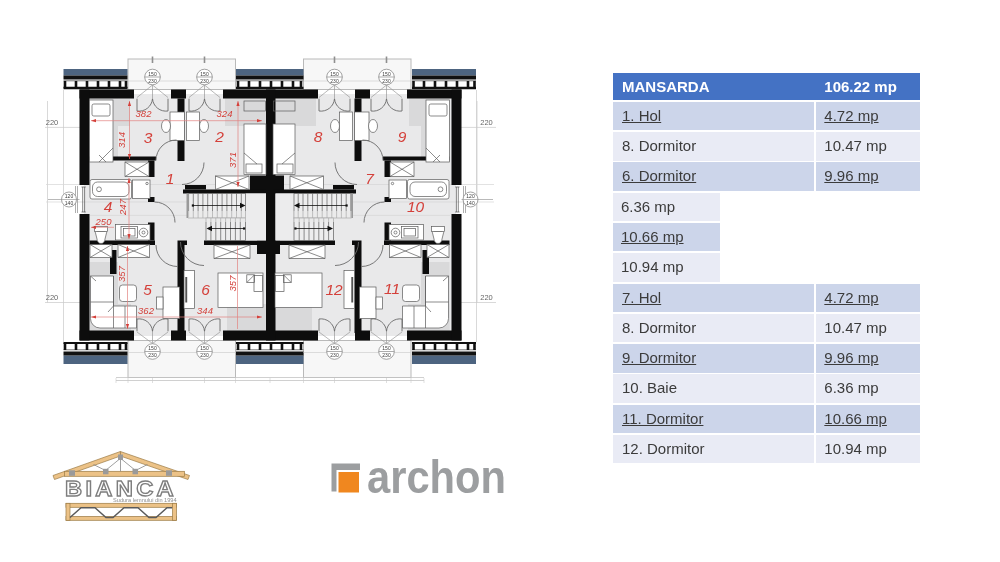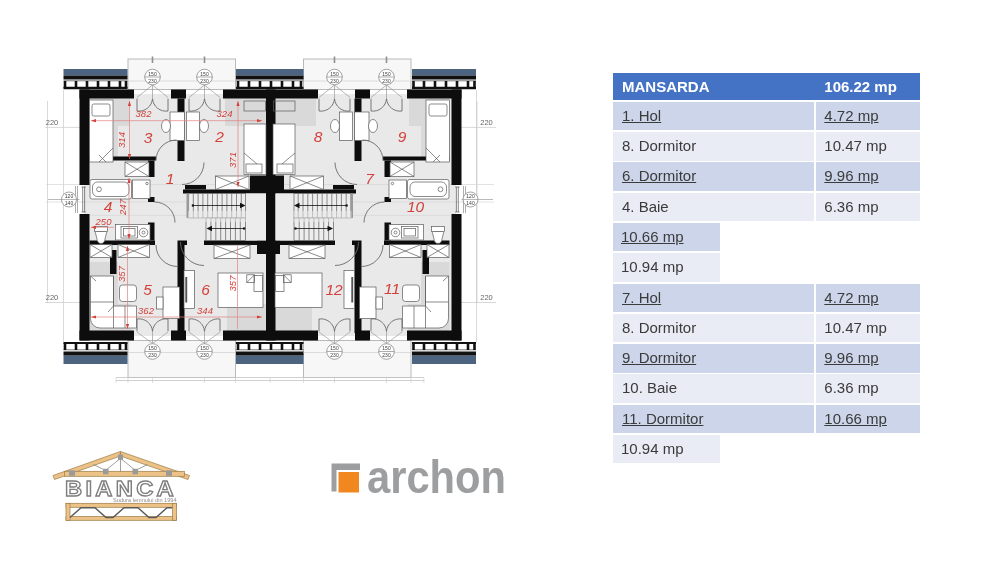--- a/index.html
+++ b/index.html
@@ -632,21 +632,20 @@
         <div class="c1">8. Dormitor</div>
         <div class="c2">10.47 mp</div>
       </div>
 
   <div class="row d">
         <div class="c1">6. Dormitor</div>
         <div class="c2">9.96 mp</div>
       </div>
 
   <div class="row l">
-        <div class="c1">4. Baie</div>
         <div class="c2">6.36 mp</div>
       </div>
 
   <div class="row d">
         <div class="c2">10.66 mp</div>
       </div>
 
   <div class="row l">
         <div class="c2">10.94 mp</div>
       </div>
@@ -670,16 +669,17 @@
         <div class="c1">10. Baie</div>
         <div class="c2">6.36 mp</div>
       </div>
 
   <div class="row d">
         <div class="c1">11. Dormitor</div>
         <div class="c2">10.66 mp</div>
       </div>
 
   <div class="row l">
+        <div class="c1">12. Dormitor</div>
         <div class="c2">10.94 mp</div>
       </div>
 </div>
 </div>
 
 </body></html>

